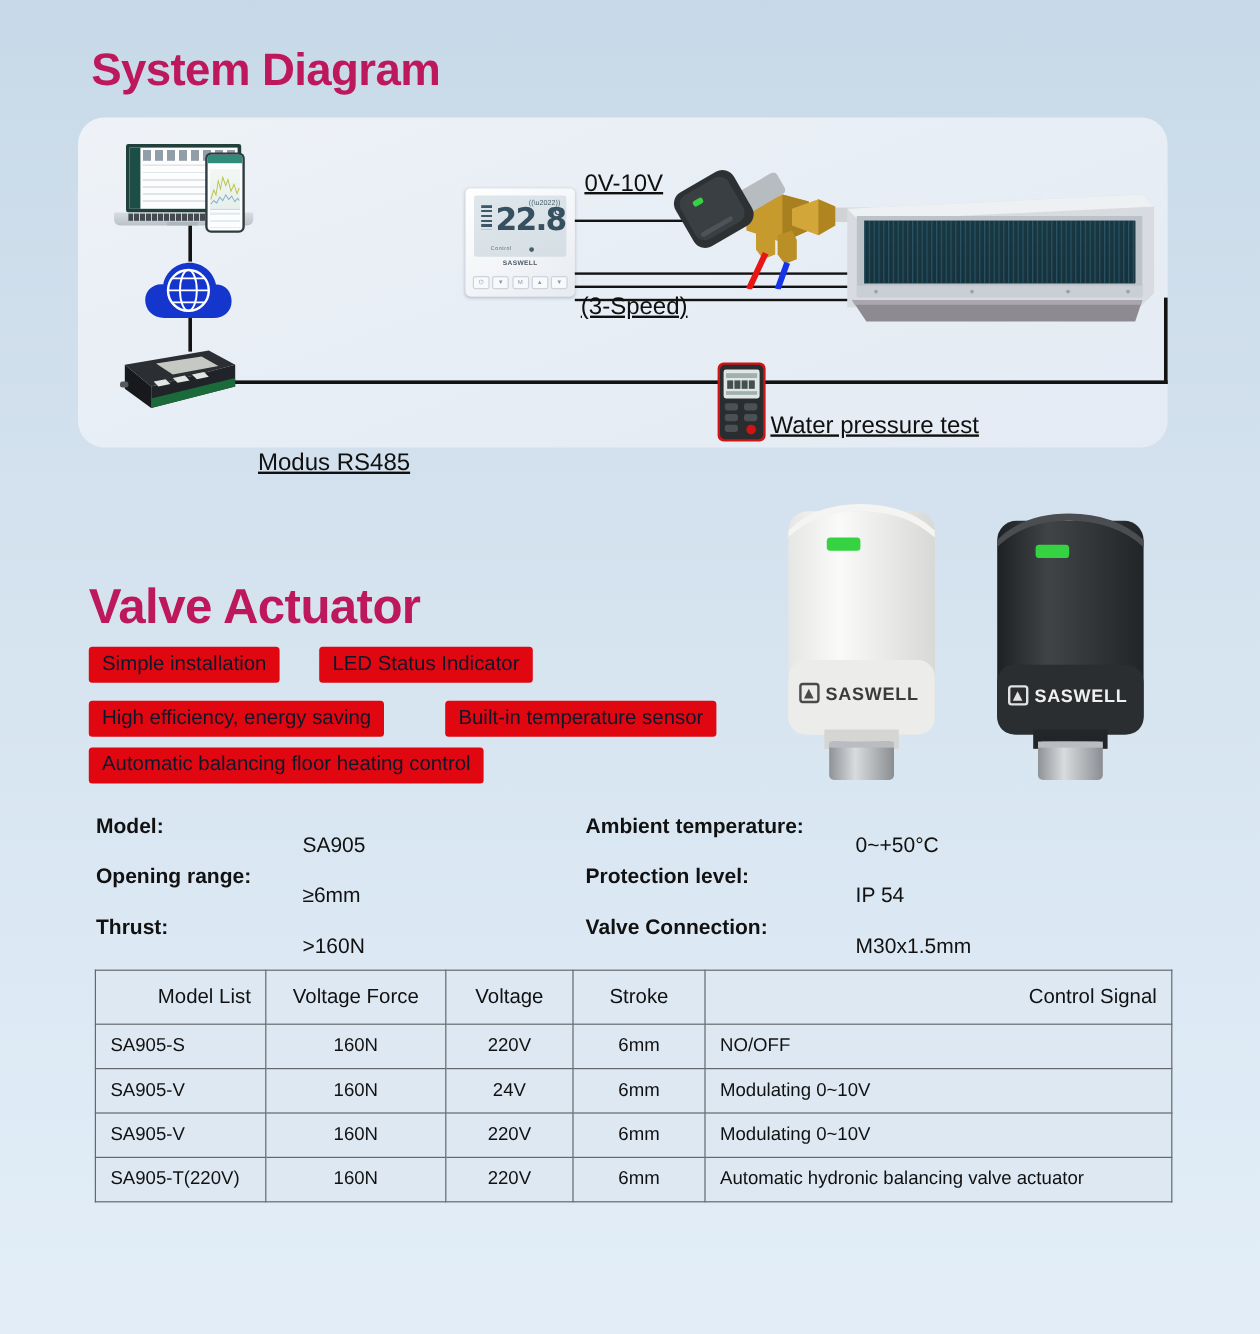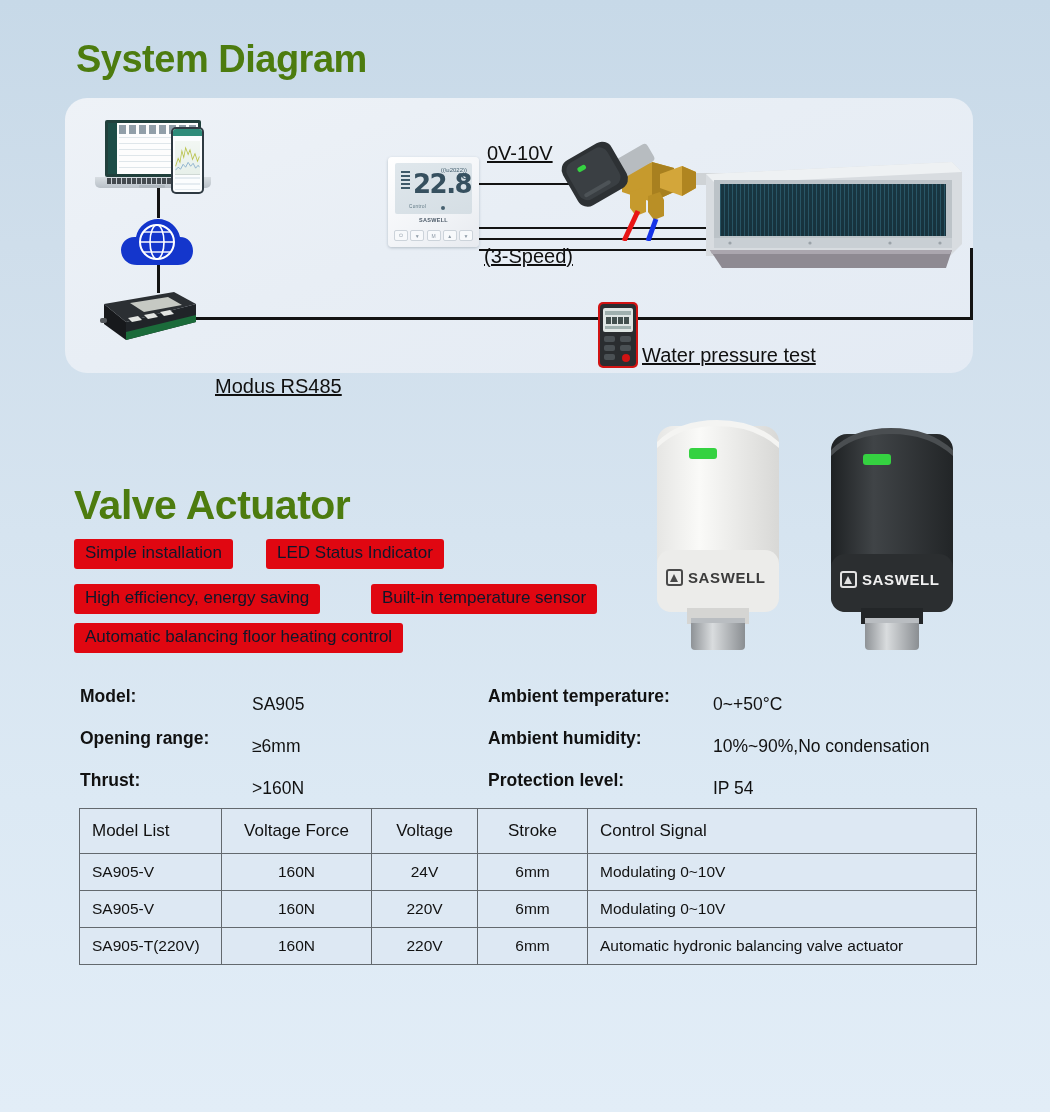--- a/index.html
+++ b/index.html
@@ -8,21 +8,21 @@
     font-family: "Liberation Sans", sans-serif;
     overflow: hidden;
   }
   body {
     background: linear-gradient(180deg, #c7d9e8 0%, #cfdeeb 22%, #d6e4f0 48%, #dce9f4 72%, #e2edf7 100%);
     position: relative;
   }
 
   
   .h1 {
-    font-size: 38px; font-weight: bold; color: #4d7c0f;
+    font-size: 38px; font-weight: bold; color: #be185d;
     letter-spacing: -0.5px;
   }
   #system-title { position: absolute; left: 76px; top: 38px; }
   #valve-title  { position: absolute; left: 74px; top: 482px; font-size: 41px; }
 
   
   #diagram-panel {
     position: absolute; left: 65px; top: 98px;
     width: 908px; height: 275px;
     background: linear-gradient(160deg, #eef2f7 0%, #e8eef5 45%, #e4ebf4 100%);
@@ -149,37 +149,37 @@
   #badge-4 { left: 74px;  top: 623px; }
 
   
   #products { position: absolute; left: 645px; top: 412px; width: 340px; height: 250px; }
   #products svg { width: 100%; height: 100%; display: block; }
 
   
   .spec-col { position: absolute; font-size: 17.5px; color: #111; }
   #spec-left  { left: 80px;  top: 678px; }
   #spec-right { left: 488px; top: 678px; }
-  .spec-row { display: flex; margin-bottom: 5px; align-items: center; }
+  .spec-row { display: flex; margin-bottom: 5px; }
   #spec-left  .spec-k { width: 172px; font-weight: bold; }
   #spec-right .spec-k { width: 225px; font-weight: bold; }
   .spec-v { font-weight: normal; margin-top: 16px; }
 
   
   #model-table {
     position: absolute; left: 79px; top: 808px;
     width: 898px; border-collapse: collapse;
     background: #dde8f3;
   }
   #model-table th, #model-table td {
     border: 1px solid #63696e;
     font-size: 15.5px; font-weight: normal; color: #111;
     padding: 9px 12px; text-align: left;
   }
-  #model-table thead th { font-size: 17px; padding: 12px; }
+  #model-table thead th { font-size: 17px; padding: 12px; text-align: right; }
   #model-table col.c0 { width: 142px; }
   #model-table col.c1 { width: 150px; }
   #model-table col.c2 { width: 106px; }
   #model-table col.c3 { width: 110px; }
   #model-table td.num, #model-table th.num { text-align: center; }
 </style>
 </head>
 <body>
 
 <div class="h1" id="system-title">System Diagram</div>
@@ -433,24 +433,20 @@
     <span class="spec-v">&gt;160N</span>
   </div>
 </div>
 
 <div class="spec-col" id="spec-right">
   <div class="spec-row">
     <span class="spec-k">Ambient temperature:</span>
     <span class="spec-v">0~+50°C</span>
   </div>
   <div class="spec-row">
-    <span class="spec-k">Ambient humidity:</span>
-    <span class="spec-v">10%~90%,No condensation</span>
-  </div>
-  <div class="spec-row">
     <span class="spec-k">Protection level:</span>
     <span class="spec-v">IP 54</span>
   </div>
   <div class="spec-row">
     <span class="spec-k">Valve Connection:</span>
     <span class="spec-v">M30x1.5mm</span>
   </div>
 </div>
 
 <table id="model-table">
@@ -464,20 +460,27 @@
   <thead>
     <tr>
       <th>Model List</th>
       <th class="num">Voltage Force</th>
       <th class="num">Voltage</th>
       <th class="num">Stroke</th>
       <th>Control Signal</th>
     </tr>
   </thead>
   <tbody>
+    <tr>
+      <td>SA905-S</td>
+      <td class="num">160N</td>
+      <td class="num">220V</td>
+      <td class="num">6mm</td>
+      <td>NO/OFF</td>
+    </tr>
     <tr>
       <td>SA905-V</td>
       <td class="num">160N</td>
       <td class="num">24V</td>
       <td class="num">6mm</td>
       <td>Modulating 0~10V</td>
     </tr>
     <tr>
       <td>SA905-V</td>
       <td class="num">160N</td>

